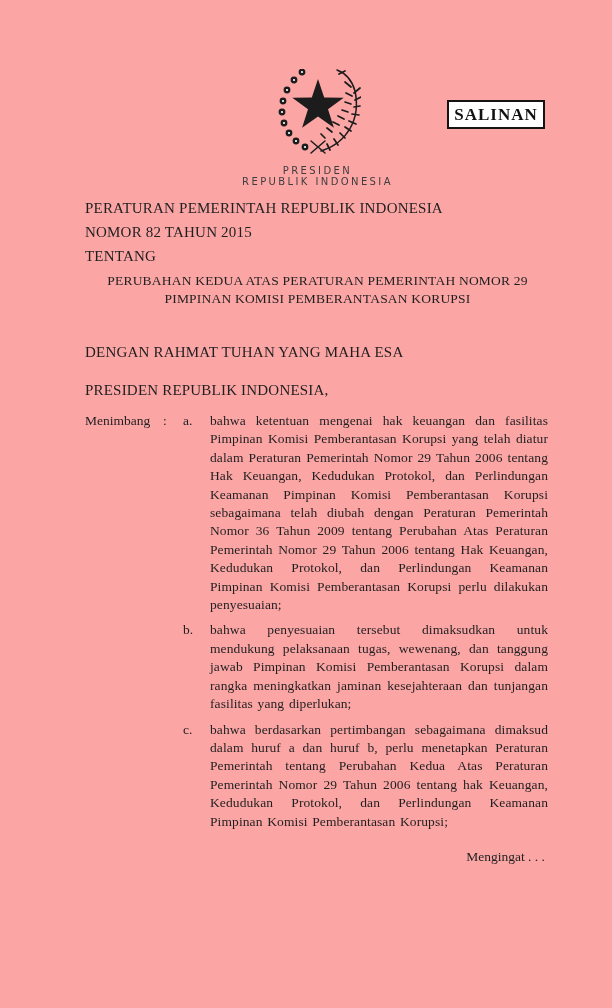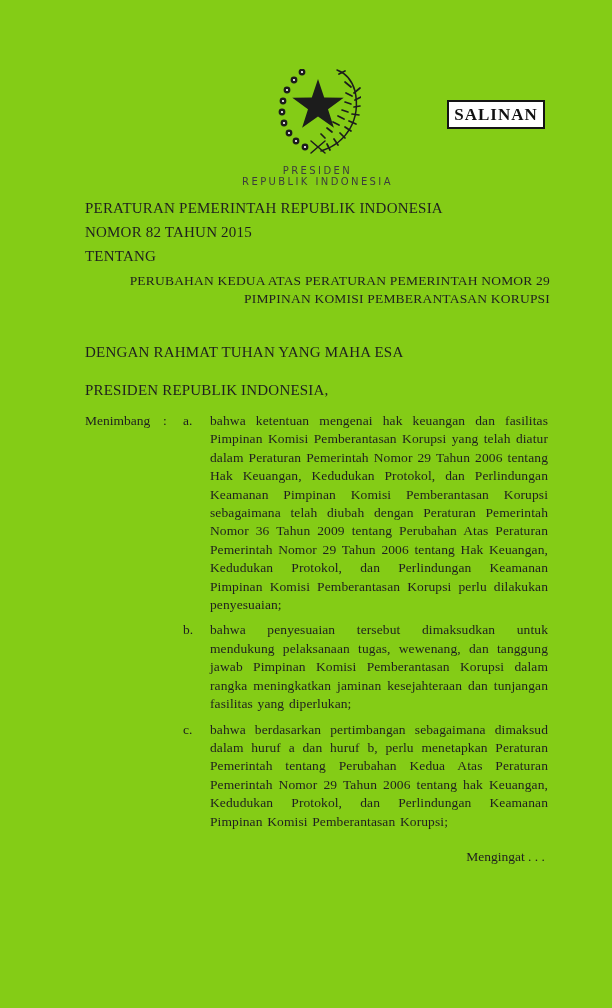--- a/index.html
+++ b/index.html
@@ -1,20 +1,20 @@
 <!DOCTYPE html>
 <html><head>
 <meta charset="utf-8">
 <style>
   * { margin:0; padding:0; box-sizing:border-box; }
   html,body { background:#ffffff; }
   .page {
     position:relative;
     width:612px; height:1008px;
-    background:#84cc16;
+    background:#fca5a5;
     font-family:"Liberation Serif","DejaVu Serif",serif;
     color:#1f1f1f;
     overflow:hidden;
   }
 
   
   .stamp {
     position:absolute; left:447px; top:100px;
     width:98px; height:29px;
     border:2px solid #141414;
@@ -37,21 +37,21 @@
   .h-line {
     position:absolute; left:85px; width:465px;
     text-align:left; font-size:15px; letter-spacing:0.2px;
     line-height:16px; white-space:nowrap;
   }
   .t1 { top:200px; }
   .t2 { top:224px; }
   .t3 { top:248px; }
   .subject {
     position:absolute; left:85px; top:272px; width:465px;
-    text-align:right; font-size:13.5px; line-height:18.3px; letter-spacing:0.2px;
+    text-align:center; font-size:13.5px; line-height:18.3px; letter-spacing:0.2px;
   }
   .invocation  { top:344px; }
   .authority   { top:382px; }
 
   
   .considerations {
     position:absolute; left:85px; top:412px; width:463px;
     display:grid;
     grid-template-columns:78px 20px 27px 1fr;
     row-gap:7px;

